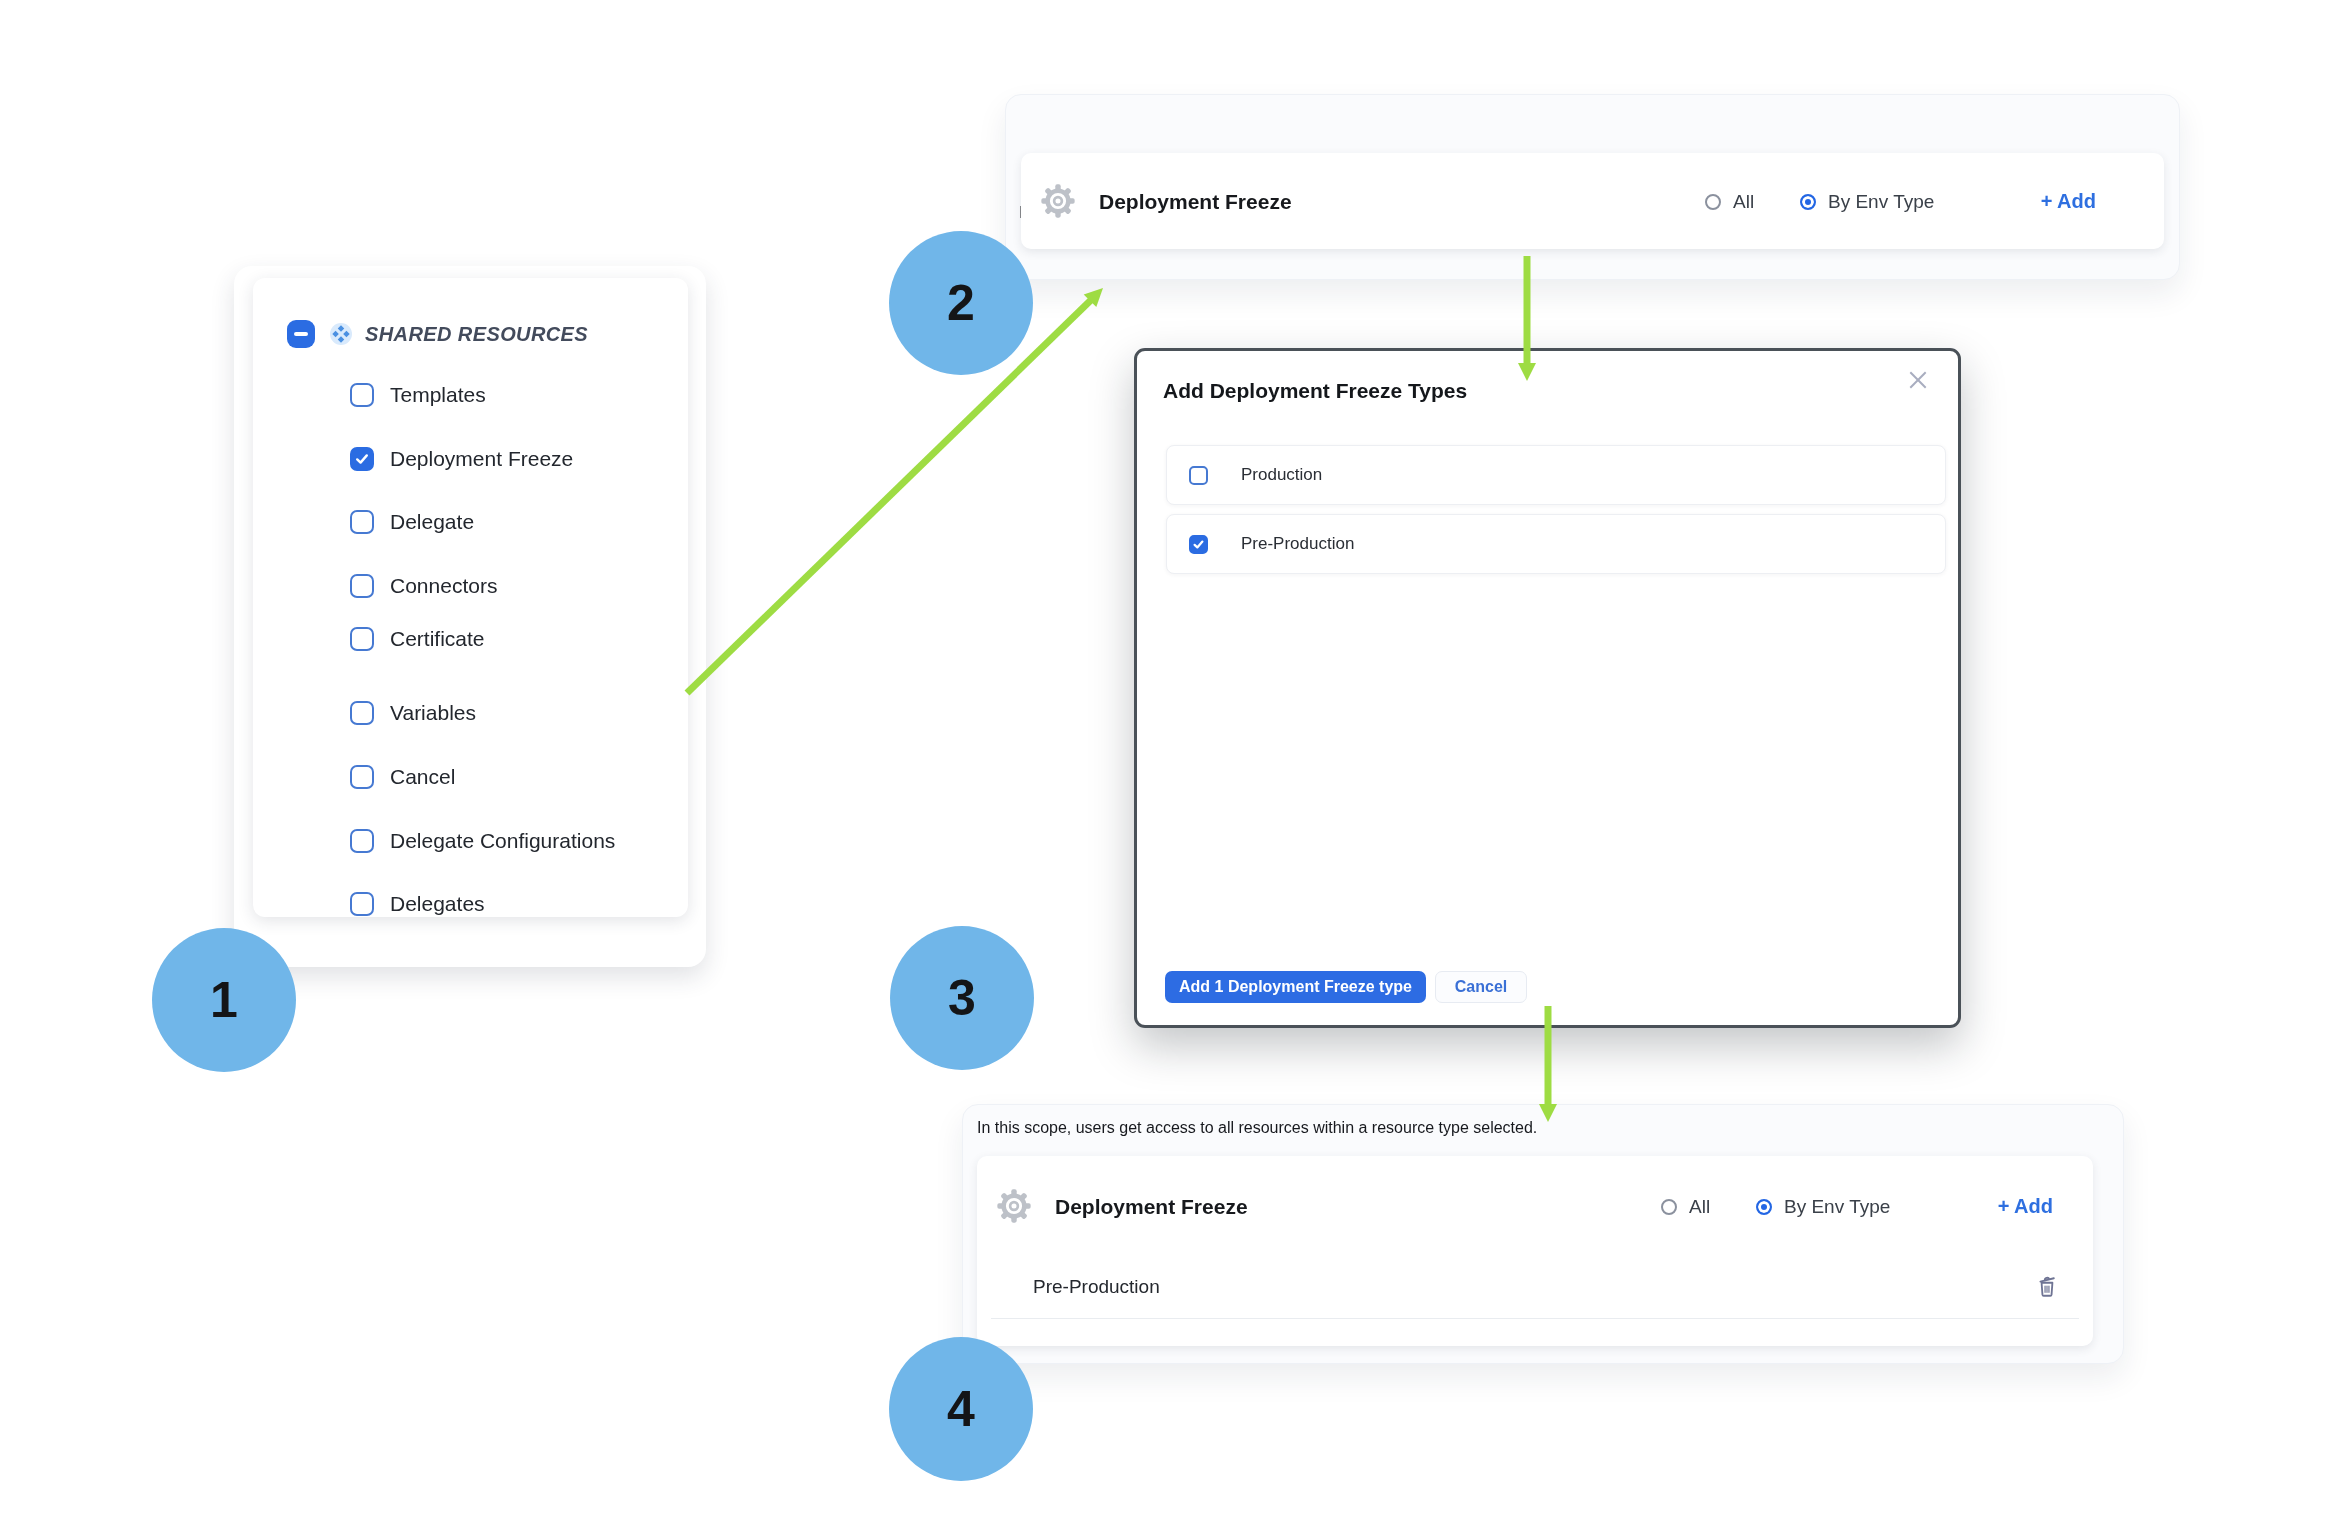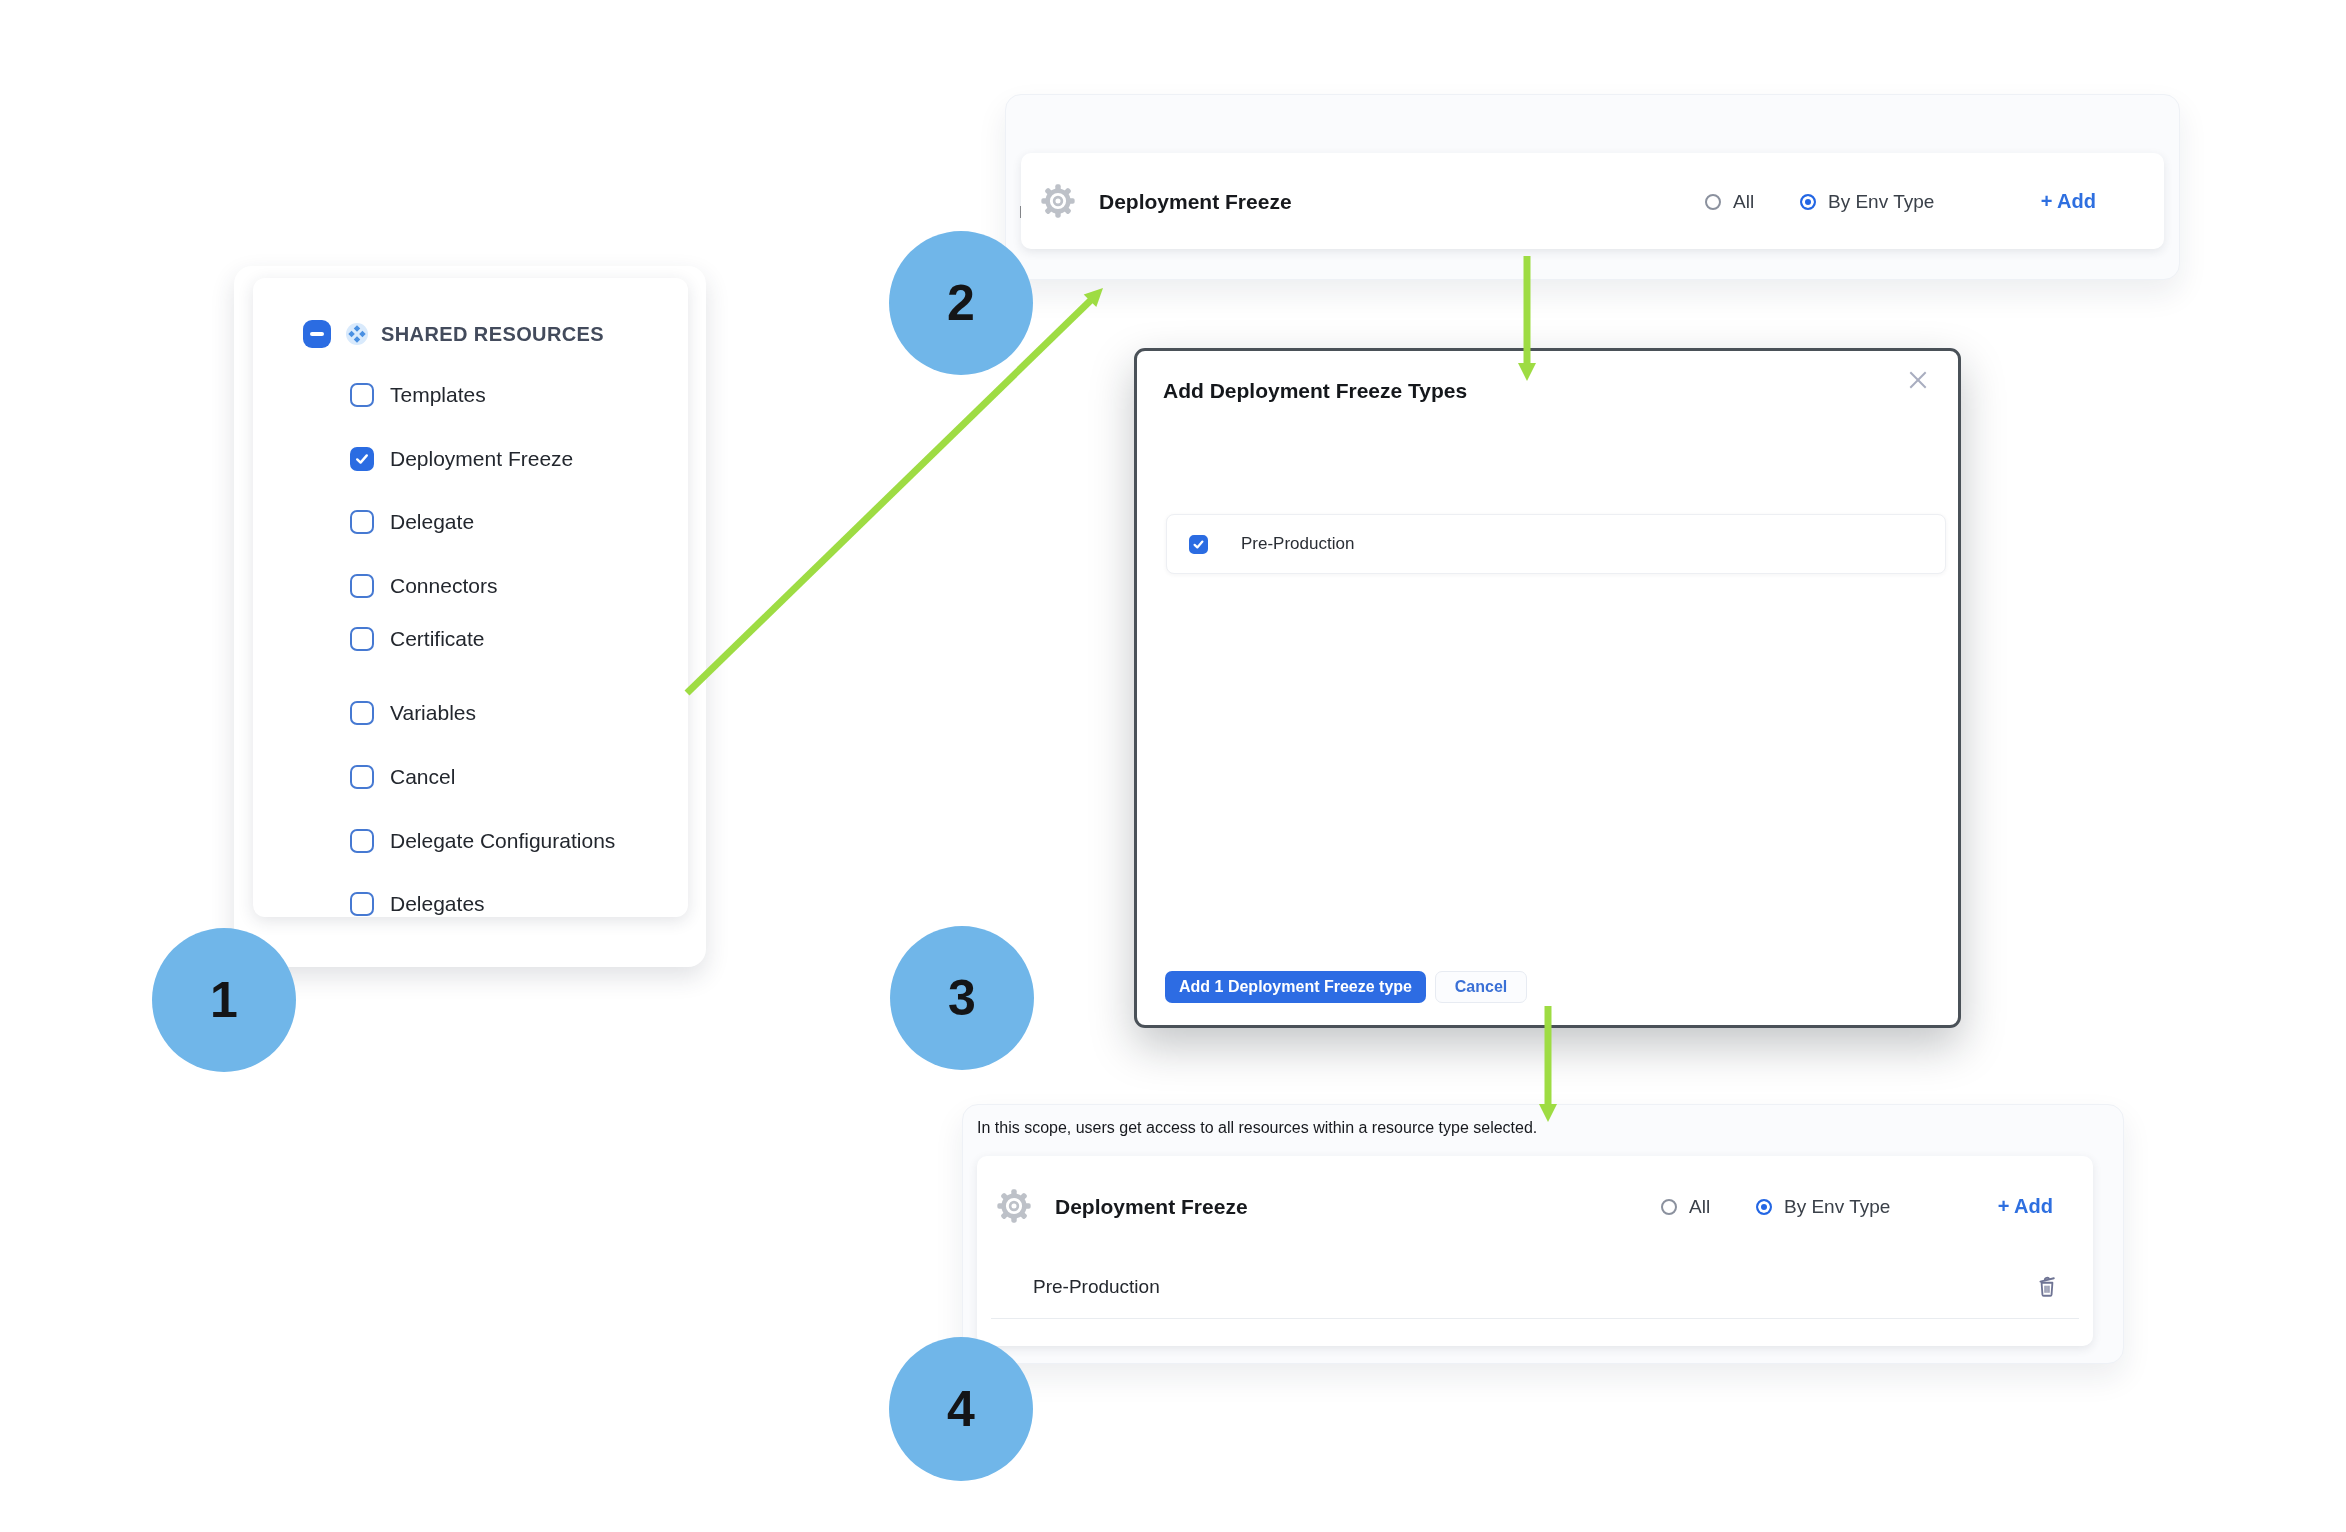--- a/index.html
+++ b/index.html
@@ -4,21 +4,21 @@
 <style>
   html,body{margin:0;padding:0;background:#ffffff;}
   .canvas{position:relative;width:2346px;height:1532px;background:#ffffff;overflow:hidden;
           font-family:"Liberation Sans",sans-serif;-webkit-font-smoothing:antialiased;}
 
   
   .sr-back{position:absolute;left:234px;top:266px;width:472px;height:701px;background:#fff;
            border-radius:18px;box-shadow:0 10px 24px rgba(40,50,70,.14);}
   .sr-card{position:absolute;left:253px;top:278px;width:435px;height:639px;background:#fff;
            border-radius:12px;box-shadow:0 4px 16px rgba(40,50,70,.13);}
-  .sr-header{position:absolute;left:16px;top:42px;height:28px;width:100%;}
+  .sr-header{position:absolute;left:0;top:42px;height:28px;width:100%;font-style:italic;}
   .collapse-btn{position:absolute;left:34px;top:0;width:28px;height:28px;background:#2b6ce2;border:none;
                 border-radius:9px;cursor:pointer;display:flex;align-items:center;justify-content:center;padding:0;}
   .minus-bar{width:14px;height:3.5px;background:#fff;border-radius:2px;display:block;}
   .sr-badge{position:absolute;left:77px;top:3px;width:22px;height:22px;border-radius:50%;background:#d9eafc;
             display:flex;align-items:center;justify-content:center;}
   .sr-title{position:absolute;left:112px;top:3px;font-size:20px;font-weight:600;color:#434b5c;letter-spacing:.4px;}
   .sr-item{position:absolute;left:97px;height:34px;display:flex;align-items:center;gap:16px;cursor:pointer;}
   .sr-label{font-size:21px;color:#23272e;}
 
   .cb{width:24px;height:24px;border:2px solid #4679d2;border-radius:7px;background:#fff;box-sizing:border-box;
@@ -166,20 +166,24 @@
 
   <div class="modal">
     <div class="modal-title">Add Deployment Freeze Types</div>
     <button class="modal-close">
       <svg width="22" height="22" viewBox="0 0 20 20">
           <line x1="3" y1="3" x2="17" y2="17" stroke="#a8adbf" stroke-width="1.8"></line>
           <line x1="17" y1="3" x2="3" y2="17" stroke="#a8adbf" stroke-width="1.8"></line>
         </svg>
     </button>
 
+    <label class="modal-row" style="top:94px">
+      <span class="cb sm"></span>
+      <span class="modal-row-label">Production</span>
+    </label>
     <label class="modal-row" style="top:163px">
       <span class="cb sm on">
           <svg width="13" height="13" viewBox="0 0 20 20">
             <polyline points="4,10.5 8.2,14.5 16,5.5" fill="none" stroke="#fff" stroke-width="3.4" stroke-linecap="round" stroke-linejoin="round"></polyline>
           </svg>
         </span>
       <span class="modal-row-label">Pre-Production</span>
     </label>
 
     <button class="btn btn-primary">Add 1 Deployment Freeze type</button>

